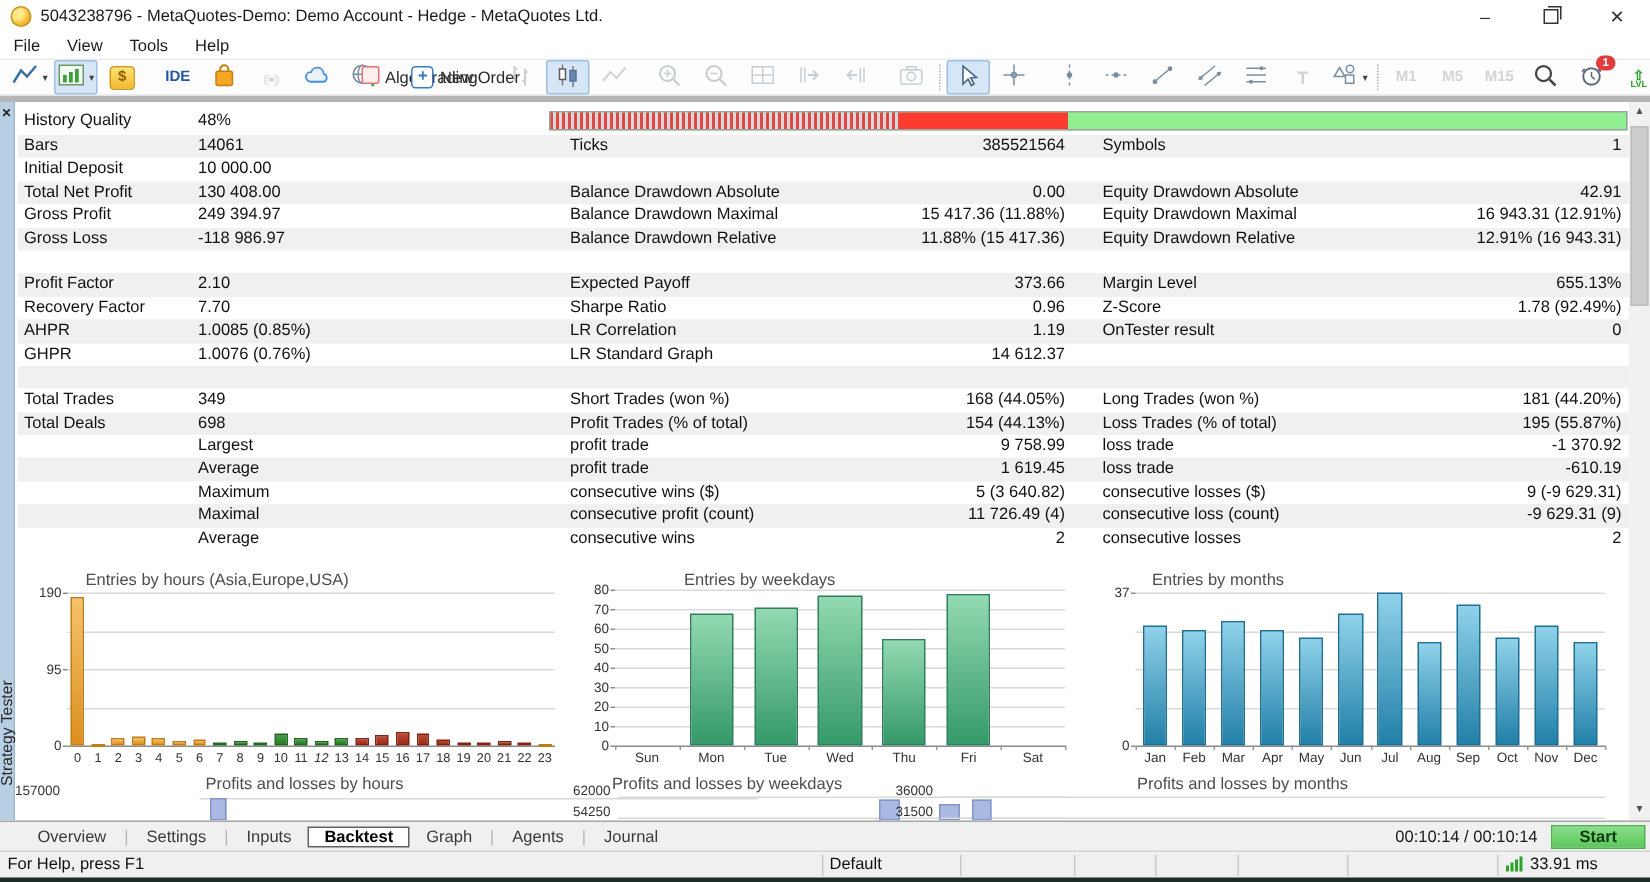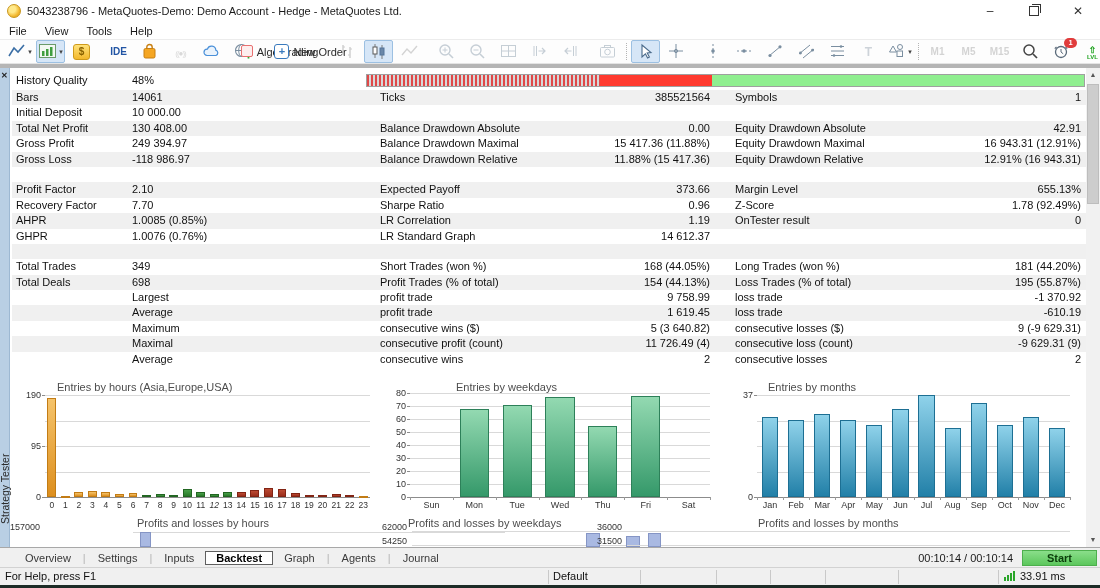--- a/index.html
+++ b/index.html
@@ -84,21 +84,21 @@
   .sb-up{top:0;} .sb-down{bottom:0;}
   .sb-thumb{position:absolute;left:1px;top:16px;width:12px;height:120px;background:#cdcdcd;border:1px solid #bdbdbd;box-sizing:border-box;}
   
   .tabbar{position:absolute;left:0;top:547px;width:1100px;height:20px;background:#f0f0f0;
     border-top:1px solid #a8a8a8;display:flex;align-items:center;padding-left:14px;box-sizing:border-box;}
   .tab{padding:1px 11px;color:#3a3a3a;white-space:nowrap;}
   .tab.active{background:#fff;border:1px solid #5f5f5f;font-weight:bold;color:#000;padding:0 10px;}
   .tabsep{color:#b5b5b5;padding:0 1px;}
   .tab-right{margin-left:auto;display:flex;align-items:center;margin-right:3px;}
   .ttime{color:#1a1a1a;margin-right:9px;}
-  .startbtn{width:75px;height:16px;background:linear-gradient(#8ade8a,#5cc75c);border:1px solid #4daf4d;
+  .startbtn{width:63px;height:16px;background:linear-gradient(#8ade8a,#5cc75c);border:1px solid #4daf4d;
     text-align:center;line-height:15px;color:#0b3d0b;font-weight:bold;box-sizing:border-box;}
   
   .statusbar{position:absolute;left:0;top:567px;width:1100px;height:18px;background:#f0f0f0;border-top:1px solid #d2d2d2;}
   .statusbar .help{position:absolute;left:5px;top:2px;}
   .scell{position:absolute;top:2px;bottom:2px;width:1px;background:#c9c9c9;}
   .profile{position:absolute;left:553px;top:2px;}
   .ping{position:absolute;left:1004px;top:2px;display:flex;align-items:flex-end;}
   .sigbars{display:inline-flex;align-items:flex-end;margin-right:4px;position:relative;top:-1px;}
   .sigbars i{display:inline-block;width:2px;background:#2aa52a;margin-right:1px;}
   .bottomstrip{position:absolute;left:0;top:585px;width:1100px;height:3px;background:#1d2b26;}

